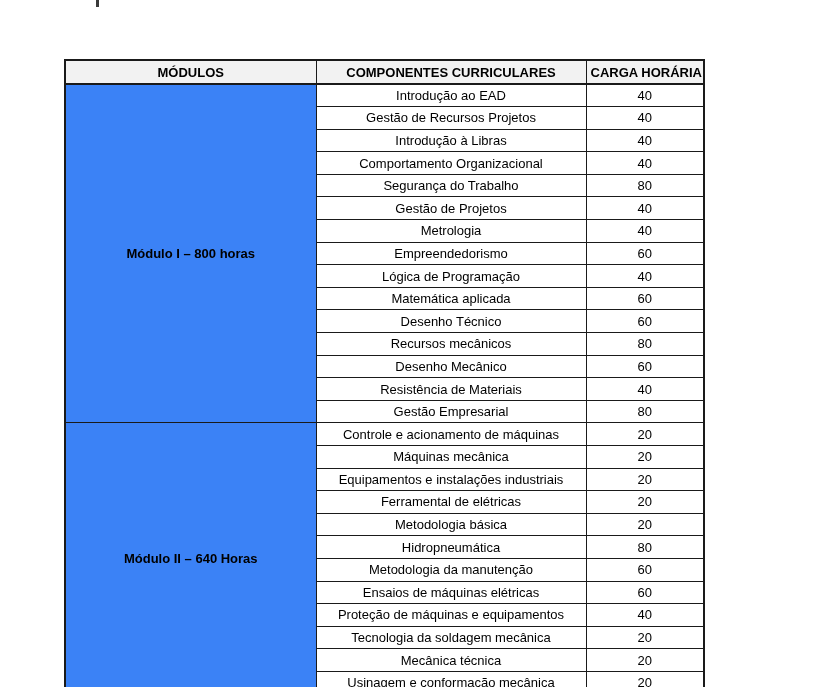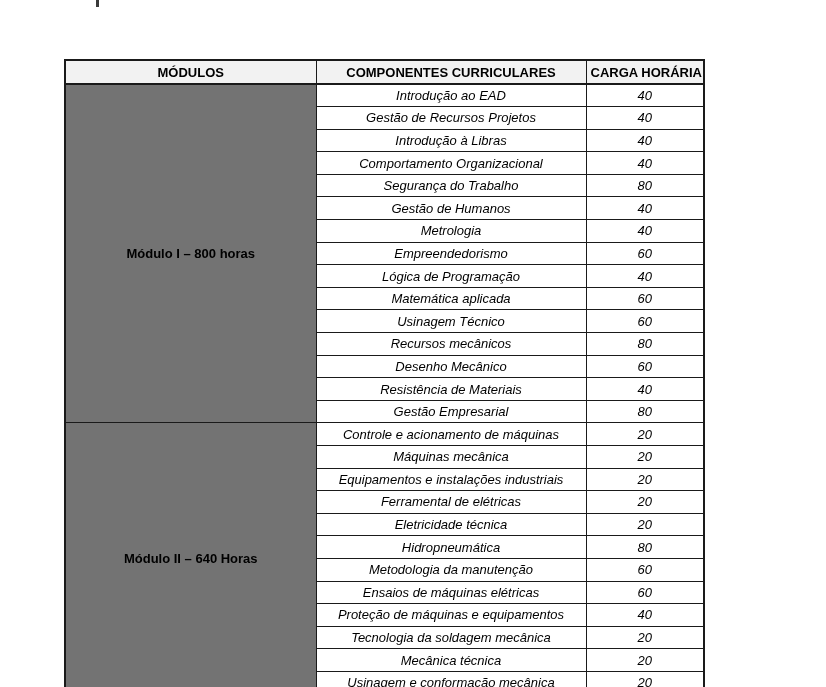--- a/index.html
+++ b/index.html
@@ -54,31 +54,30 @@
     background: #f2f2f2;
     font-weight: bold;
     height: 22px;
     border-bottom: 2px solid #1a1a1a;
     font-size: 13px;
   }
   table.curriculum tbody tr {
     height: 22.6px;
   }
   td.cell-module {
-    background: #737373;
+    background: #3b82f6;
     font-weight: bold;
   }
   td.cell-module.empty {
     background: #ffffff;
   }
   td.cell-component,
   td.cell-hours {
     background: #ffffff;
     border-left-width: 2px;
-    font-style: italic;
   }
 </style>
 </head>
 <body>
 
 <div id="canvas">
   <div id="crop-artifact"></div>
 
   <table class="curriculum">
     <colgroup>
@@ -109,41 +108,41 @@
         </tr>
         <tr>
           <td class="cell-component">Comportamento Organizacional</td>
           <td class="cell-hours">40</td>
         </tr>
         <tr>
           <td class="cell-component">Segurança do Trabalho</td>
           <td class="cell-hours">80</td>
         </tr>
         <tr>
-          <td class="cell-component">Gestão de Humanos</td>
+          <td class="cell-component">Gestão de Projetos</td>
           <td class="cell-hours">40</td>
         </tr>
         <tr>
           <td class="cell-component">Metrologia</td>
           <td class="cell-hours">40</td>
         </tr>
         <tr>
           <td class="cell-component">Empreendedorismo</td>
           <td class="cell-hours">60</td>
         </tr>
         <tr>
           <td class="cell-component">Lógica de Programação</td>
           <td class="cell-hours">40</td>
         </tr>
         <tr>
           <td class="cell-component">Matemática aplicada</td>
           <td class="cell-hours">60</td>
         </tr>
         <tr>
-          <td class="cell-component">Usinagem Técnico</td>
+          <td class="cell-component">Desenho Técnico</td>
           <td class="cell-hours">60</td>
         </tr>
         <tr>
           <td class="cell-component">Recursos mecânicos</td>
           <td class="cell-hours">80</td>
         </tr>
         <tr>
           <td class="cell-component">Desenho Mecânico</td>
           <td class="cell-hours">60</td>
         </tr>
@@ -166,21 +165,21 @@
         </tr>
         <tr>
           <td class="cell-component">Equipamentos e instalações industriais</td>
           <td class="cell-hours">20</td>
         </tr>
         <tr>
           <td class="cell-component">Ferramental de elétricas</td>
           <td class="cell-hours">20</td>
         </tr>
         <tr>
-          <td class="cell-component">Eletricidade técnica</td>
+          <td class="cell-component">Metodologia básica</td>
           <td class="cell-hours">20</td>
         </tr>
         <tr>
           <td class="cell-component">Hidropneumática</td>
           <td class="cell-hours">80</td>
         </tr>
         <tr>
           <td class="cell-component">Metodologia da manutenção</td>
           <td class="cell-hours">60</td>
         </tr>

